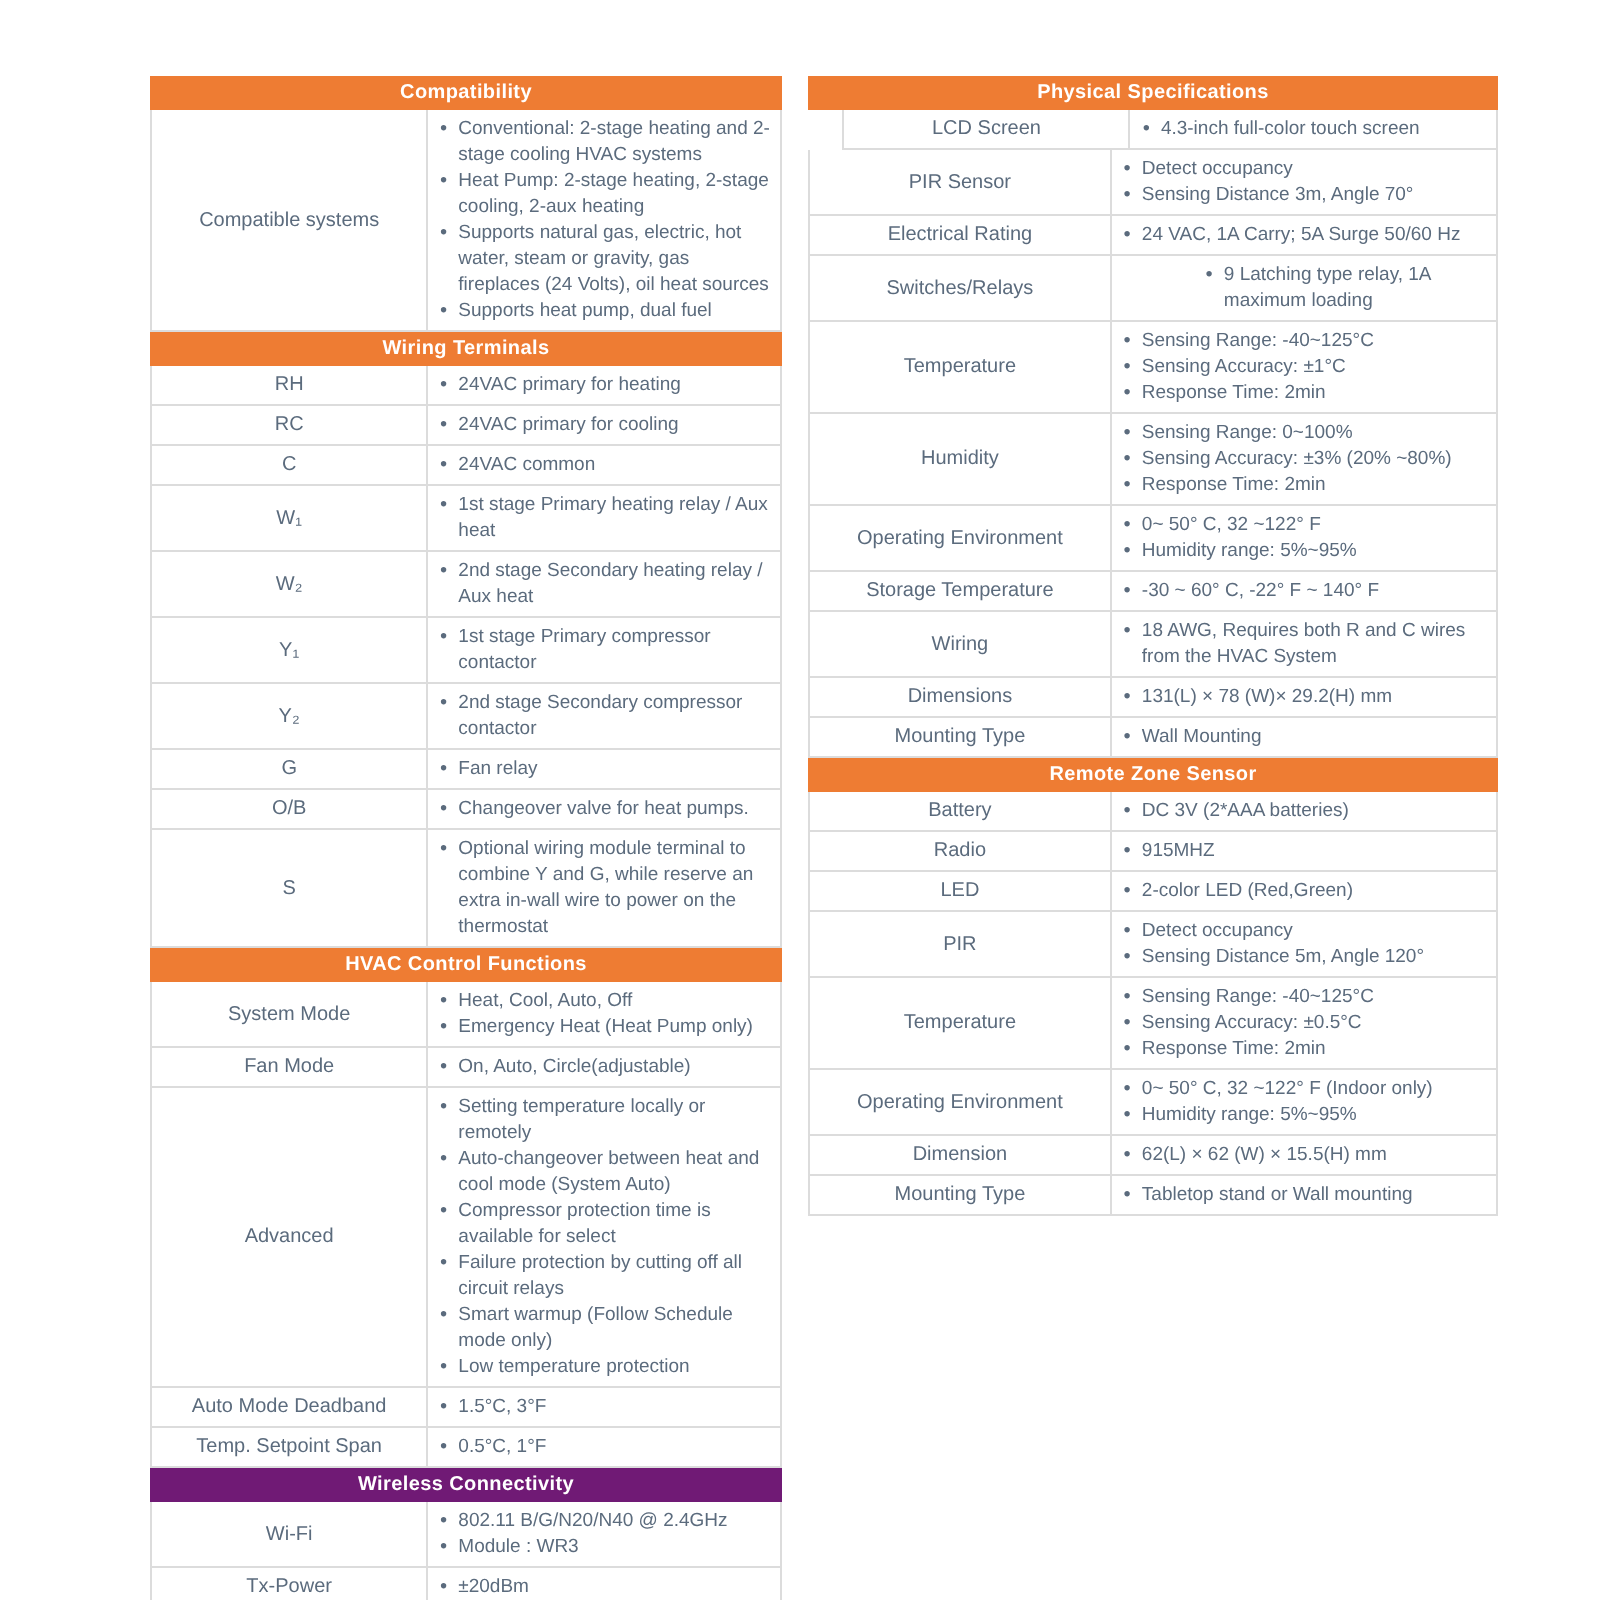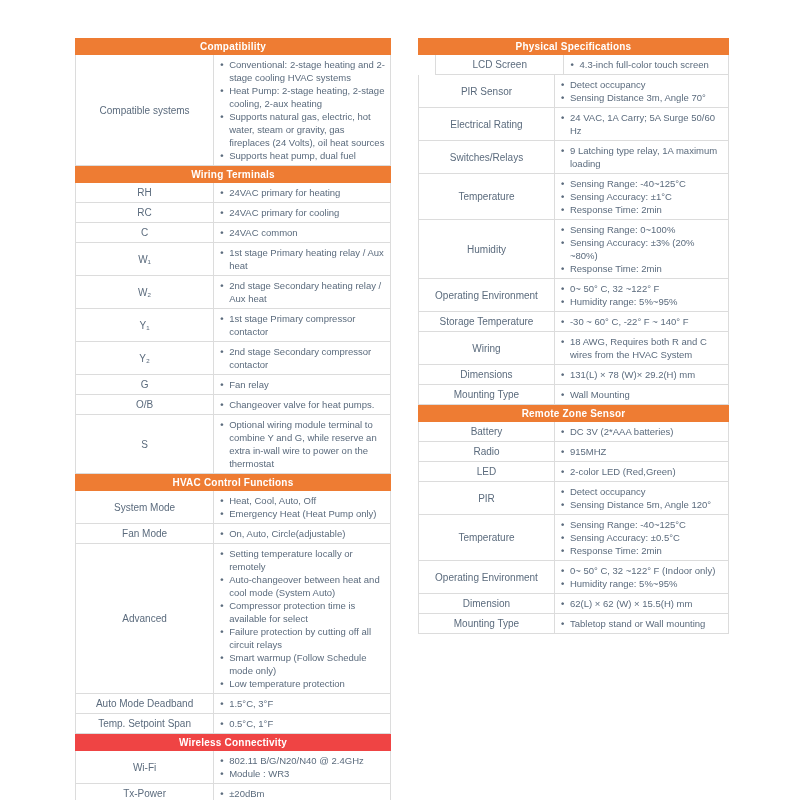--- a/index.html
+++ b/index.html
@@ -2,21 +2,21 @@
 <html><head>
 <meta charset="utf-8">
 <style>
   html,body { margin:0; padding:0; background:#ffffff; }
   .page {
     position:relative; width:800px; height:800px; background:#ffffff;
     font-family:"Liberation Sans", sans-serif; overflow:hidden;
   }
   .col { position:absolute; top:38px; }
   .col-left  { left:75px;  width:316px; }
-  .col-right { left:418px; width:311px; }
+  .col-right { left:404px; width:345px; }
 
   .spec-table { width:100%; }
   .table-header {
     color:#ffffff; font-size:10px; font-weight:bold; text-align:center;
     padding:3px 2px; letter-spacing:0.2px;
   }
   .table-row { display:flex; border:1px solid #dcdcdc; border-top:none; background:#ffffff; }
   .row-label {
     width:44%; flex:0 0 44%; box-sizing:border-box;
     display:flex; align-items:center; justify-content:center; text-align:center;
@@ -215,21 +215,21 @@
           <div class="row-label" style="color: rgb(91, 107, 125); border-right-color: rgb(220, 220, 220);">Temp. Setpoint Span</div>
           <div class="row-value">
             <div class="spec-item" style="color: rgb(91, 107, 125);">
               <span class="bullet">•</span>
               <span class="item-text">0.5°C, 1°F</span>
             </div>
           </div>
         </div>
       </div>
       <div class="spec-table">
-        <div class="table-header" style="background: #ef4444; color: rgb(255, 255, 255);">Wireless Connectivity</div>
+        <div class="table-header" style="background: #701a75; color: rgb(255, 255, 255);">Wireless Connectivity</div>
         <div class="table-row" style="border-color: rgb(220, 220, 220);">
           <div class="row-label" style="color: rgb(91, 107, 125); border-right-color: rgb(220, 220, 220);">Wi-Fi</div>
           <div class="row-value">
             <div class="spec-item" style="color: rgb(91, 107, 125);">
               <span class="bullet">•</span>
               <span class="item-text">802.11 B/G/N20/N40 @ 2.4GHz</span>
             </div>
             <div class="spec-item" style="color: rgb(91, 107, 125);">
               <span class="bullet">•</span>
               <span class="item-text">Module : WR3</span>
@@ -274,21 +274,21 @@
         </div>
         <div class="table-row" style="border-color: rgb(220, 220, 220);">
           <div class="row-label" style="color: rgb(91, 107, 125); border-right-color: rgb(220, 220, 220);">Electrical Rating</div>
           <div class="row-value">
             <div class="spec-item" style="color: rgb(91, 107, 125);">
               <span class="bullet">•</span>
               <span class="item-text">24 VAC, 1A Carry; 5A Surge 50/60 Hz</span>
             </div>
           </div>
         </div>
-        <div class="table-row" style="border-color: rgb(220, 220, 220);">
+        <div class="table-row" style="border-color: rgb(220, 220, 220); gap: 41px;">
           <div class="row-label" style="color: rgb(91, 107, 125); border-right-color: rgb(220, 220, 220);">Switches/Relays</div>
           <div class="row-value">
             <div class="spec-item" style="color: rgb(91, 107, 125);">
               <span class="bullet">•</span>
               <span class="item-text">9 Latching type relay, 1A maximum loading</span>
             </div>
           </div>
         </div>
         <div class="table-row" style="border-color: rgb(220, 220, 220);">
           <div class="row-label" style="color: rgb(91, 107, 125); border-right-color: rgb(220, 220, 220);">Temperature</div>

